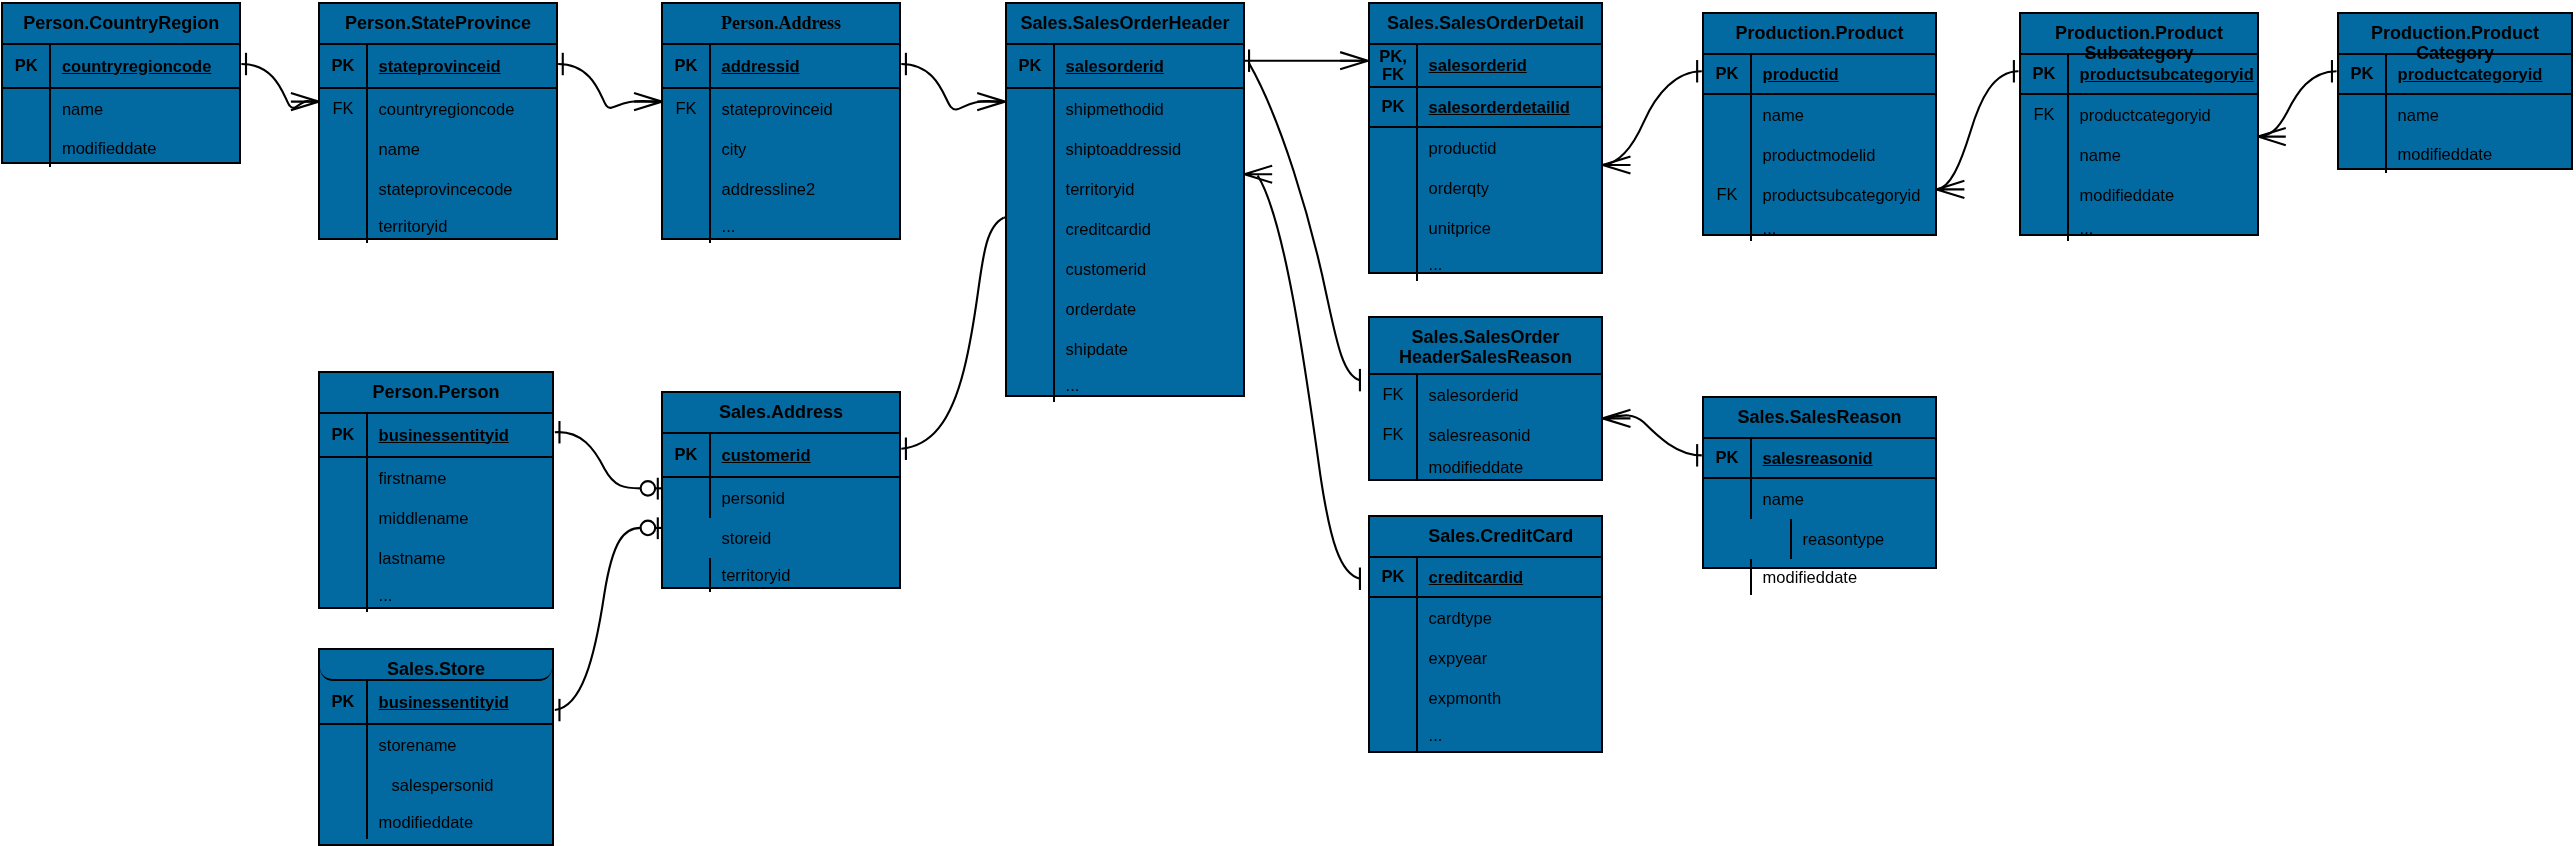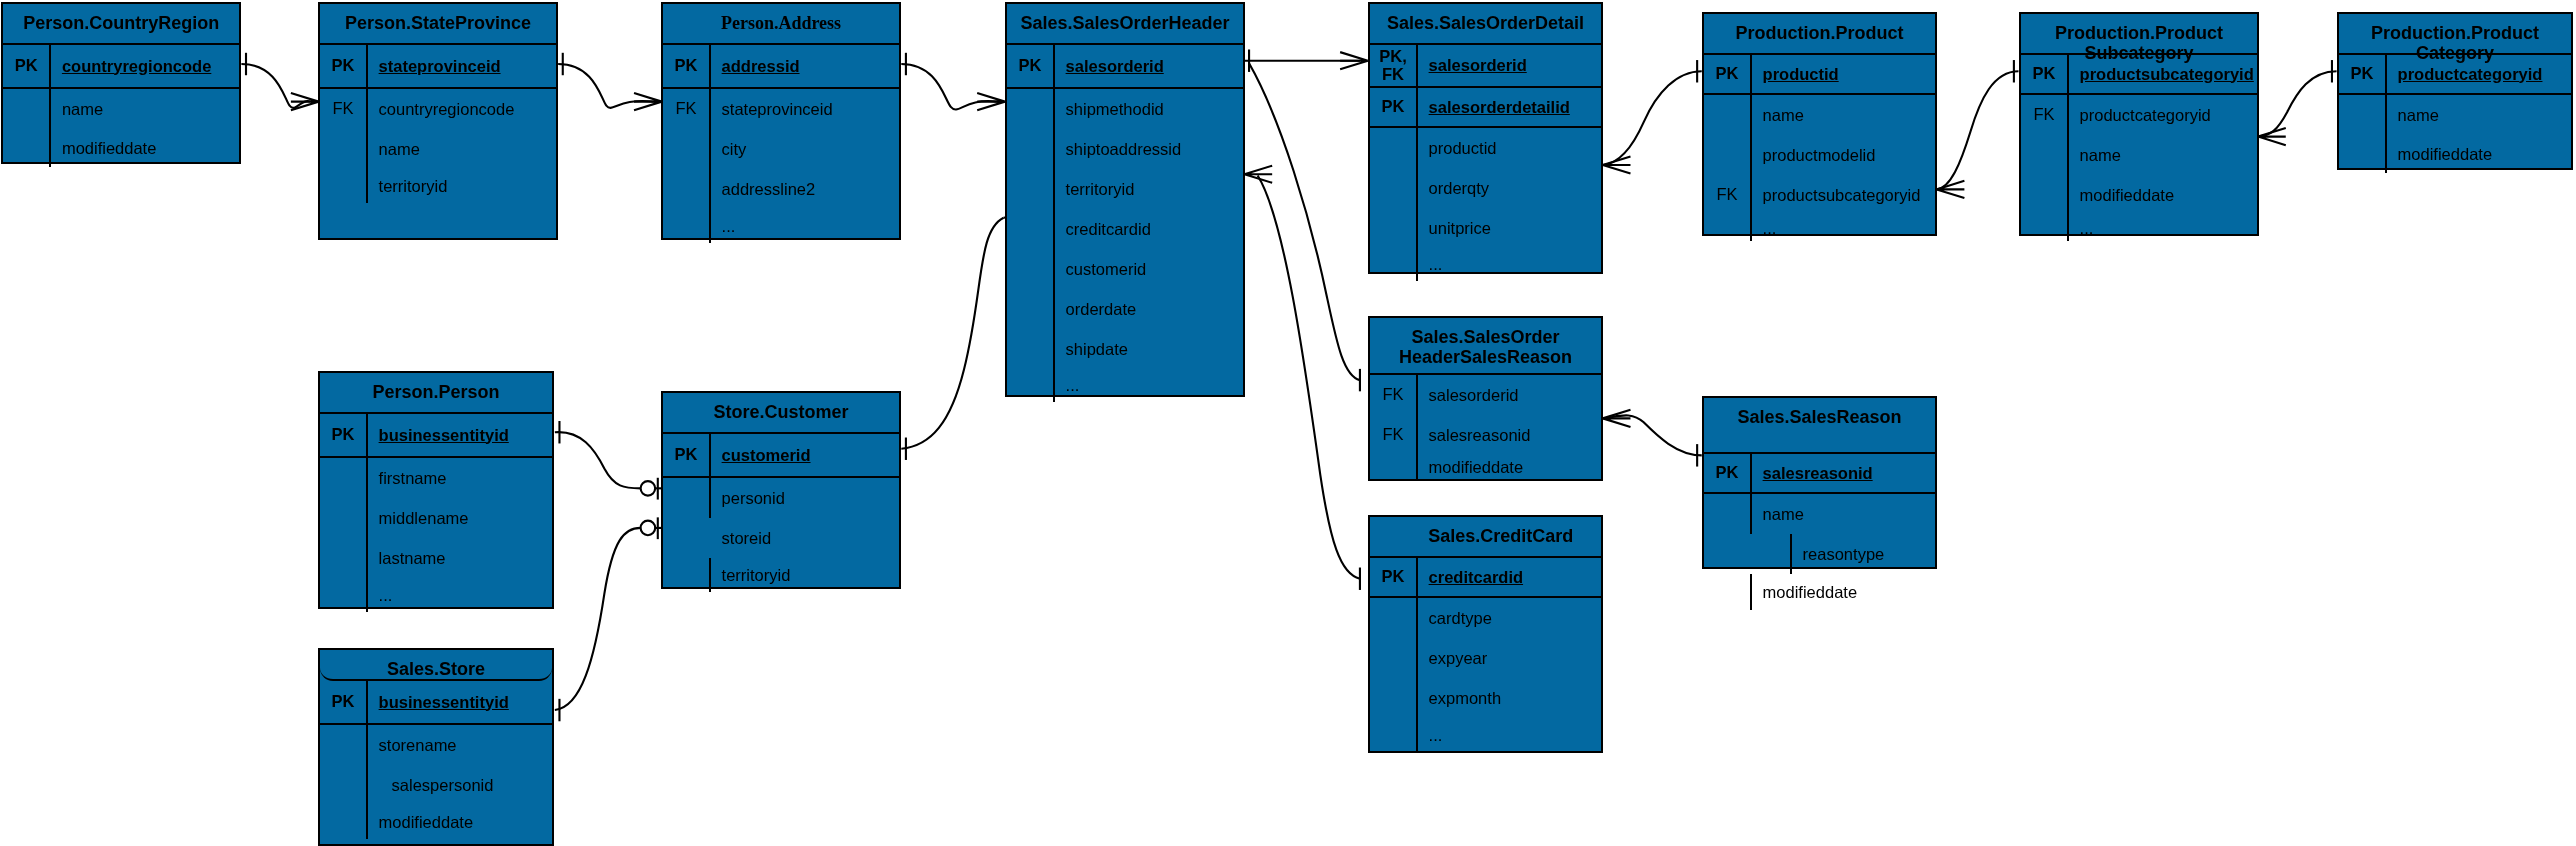--- a/index.html
+++ b/index.html
@@ -206,20 +206,24 @@
         </div>
         <div class="ent-section">
           <div class="attr-row" style="height: 40px;">
             <div class="attr-key">FK</div>
             <div class="attr-name">countryregioncode</div>
           </div>
           <div class="attr-row" style="height: 40px;">
             <div class="attr-key"></div>
             <div class="attr-name">name</div>
           </div>
+          <div class="attr-row" style="height: 40px;">
+            <div class="attr-key"></div>
+            <div class="attr-name">stateprovincecode</div>
+          </div>
           <div class="attr-row" style="height: 34px;">
             <div class="attr-key"></div>
             <div class="attr-name">territoryid</div>
           </div>
         </div>
       </div>
       <div class="entity" style="left: 661px; top: 2px; width: 240px; height: 238px;">
         <div class="ent-title" style="height: 41px; font-family: Liberation Serif, serif;">Person.Address</div>
         <div class="ent-section">
           <div class="attr-row" style="height: 42px;">
@@ -419,21 +423,21 @@
             <div class="attr-key"></div>
             <div class="attr-name">lastname</div>
           </div>
           <div class="attr-row" style="height: 34px;">
             <div class="attr-key"></div>
             <div class="attr-name">...</div>
           </div>
         </div>
       </div>
       <div class="entity" style="left: 661px; top: 391px; width: 240px; height: 198px;">
-        <div class="ent-title" style="height: 41px;">Store.Customer</div>
+        <div class="ent-title" style="height: 41px;">Sales.Address</div>
         <div class="ent-section">
           <div class="attr-row" style="height: 42px;">
             <div class="attr-key bold">PK</div>
             <div class="attr-name pk">customerid</div>
           </div>
         </div>
         <div class="ent-section">
           <div class="attr-row" style="height: 40px;">
             <div class="attr-key"></div>
             <div class="attr-name">personid</div>
@@ -483,21 +487,21 @@
             <div class="attr-key">FK</div>
             <div class="attr-name">salesreasonid</div>
           </div>
           <div class="attr-row" style="height: 25px;">
             <div class="attr-key"></div>
             <div class="attr-name">modifieddate</div>
           </div>
         </div>
       </div>
       <div class="entity" style="left: 1702px; top: 396px; width: 235px; height: 173px;">
-        <div class="ent-title" style="height: 56px;">Sales.SalesReason</div>
+        <div class="ent-title" style="height: 41px;">Sales.SalesReason</div>
         <div class="ent-section">
           <div class="attr-row" style="height: 38px;">
             <div class="attr-key bold">PK</div>
             <div class="attr-name pk">salesreasonid</div>
           </div>
         </div>
         <div class="ent-section">
           <div class="attr-row" style="height: 40px;">
             <div class="attr-key"></div>
             <div class="attr-name">name</div>

